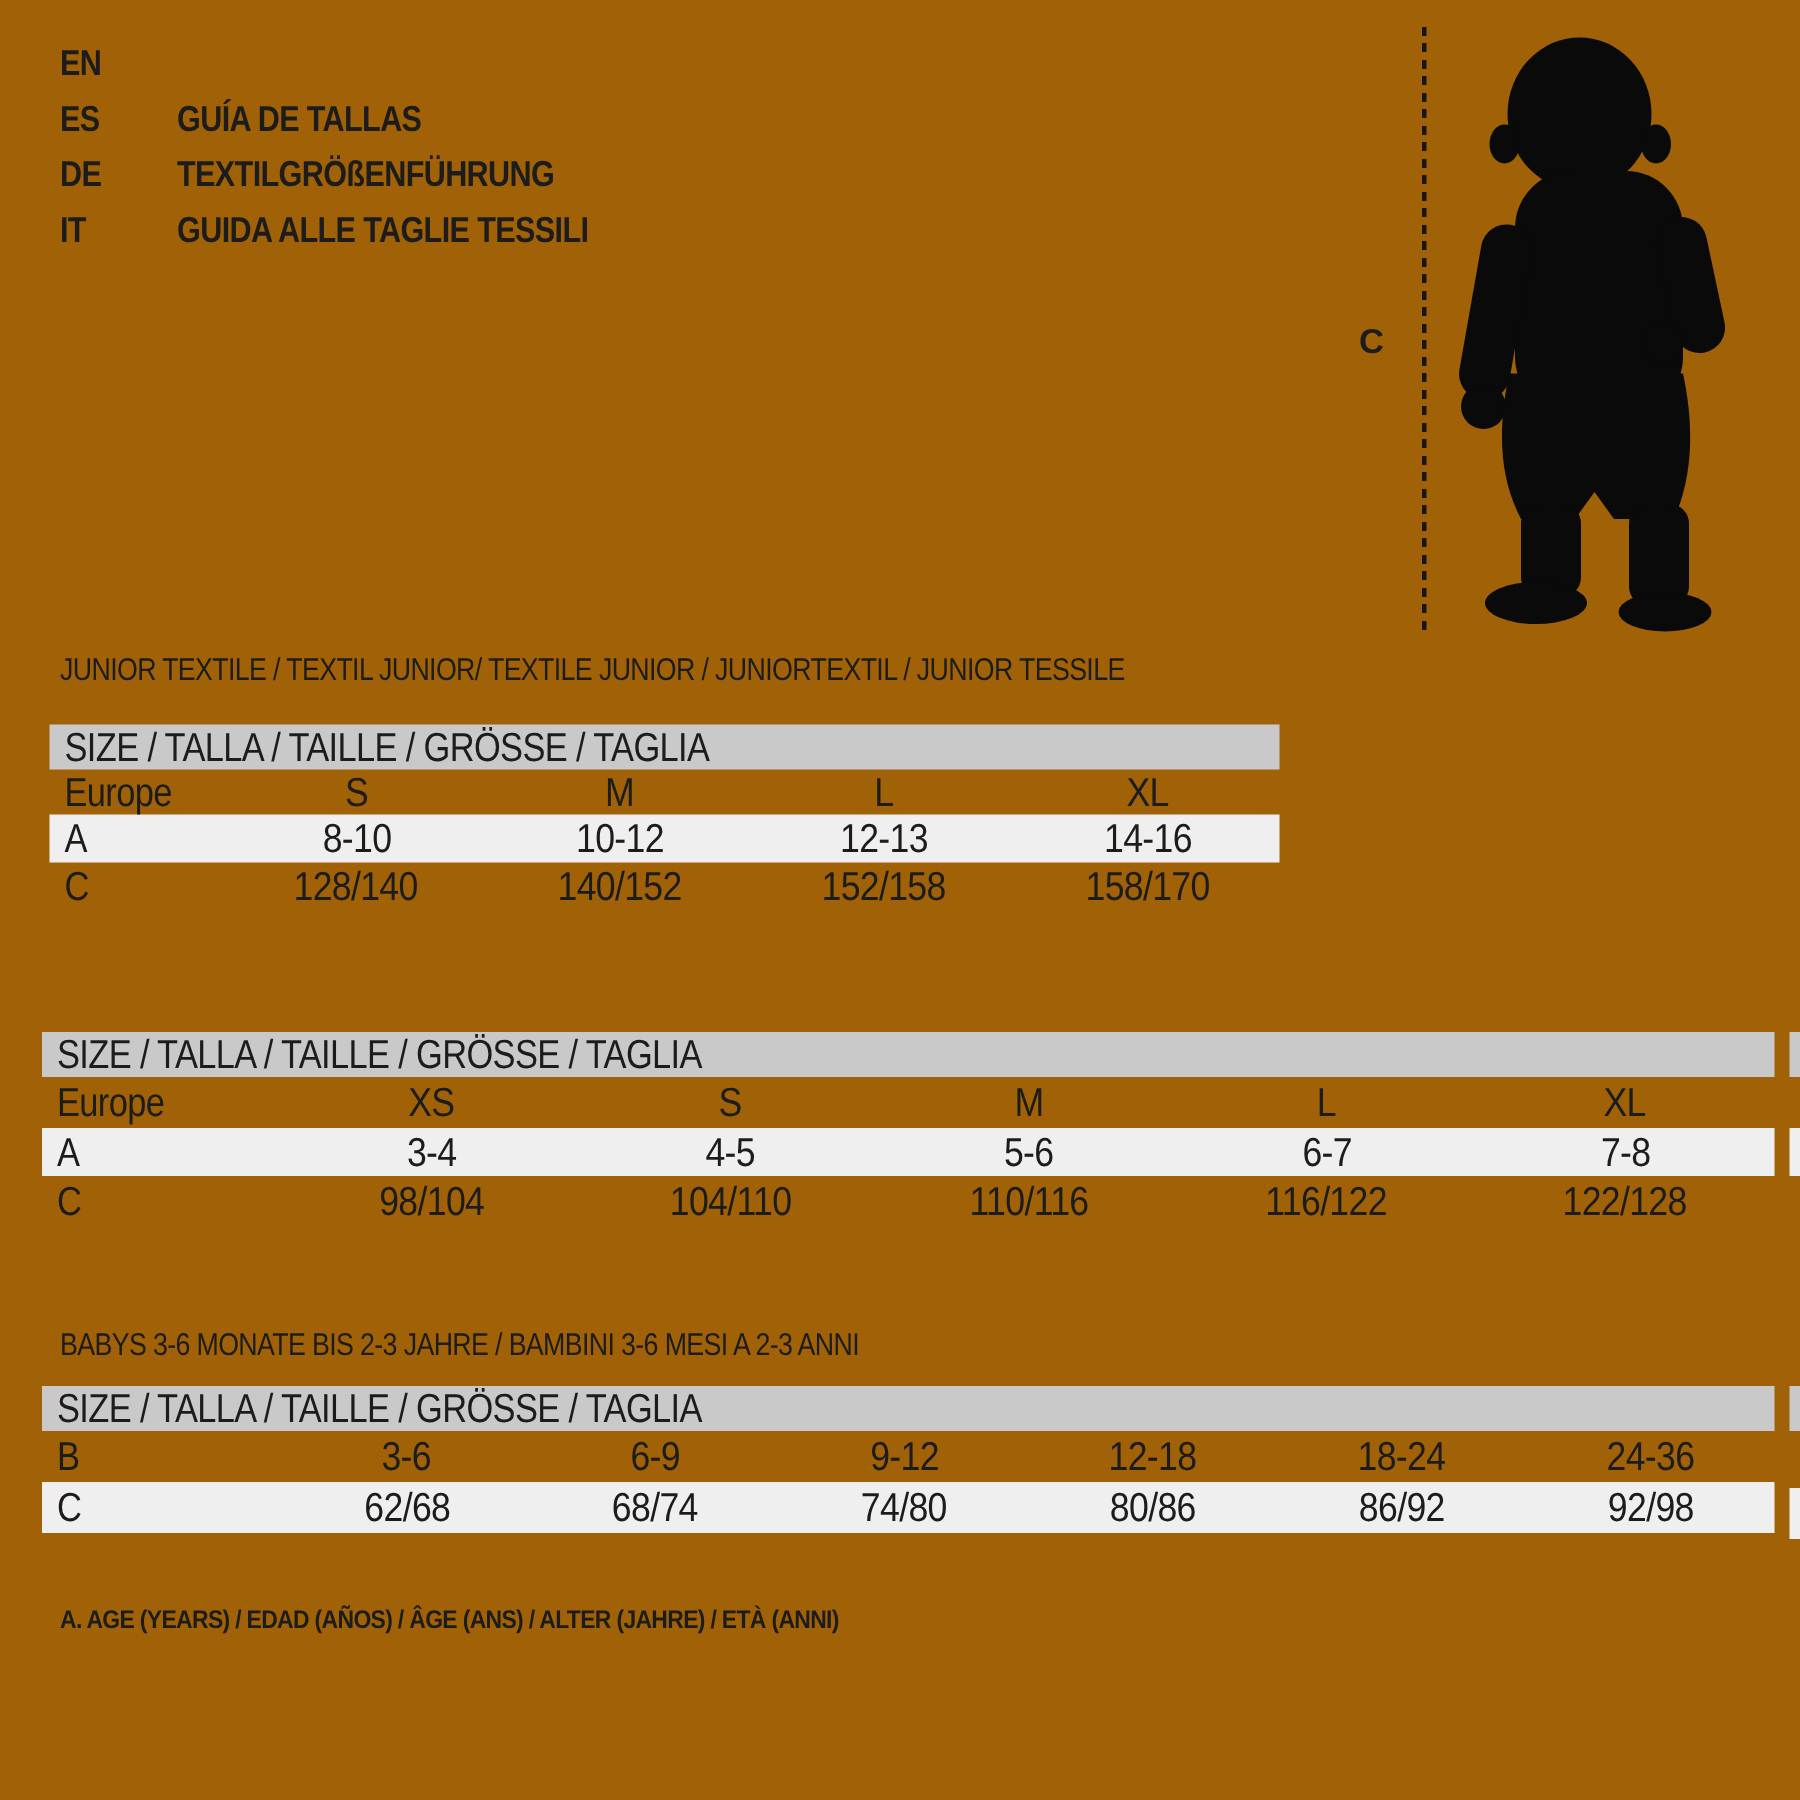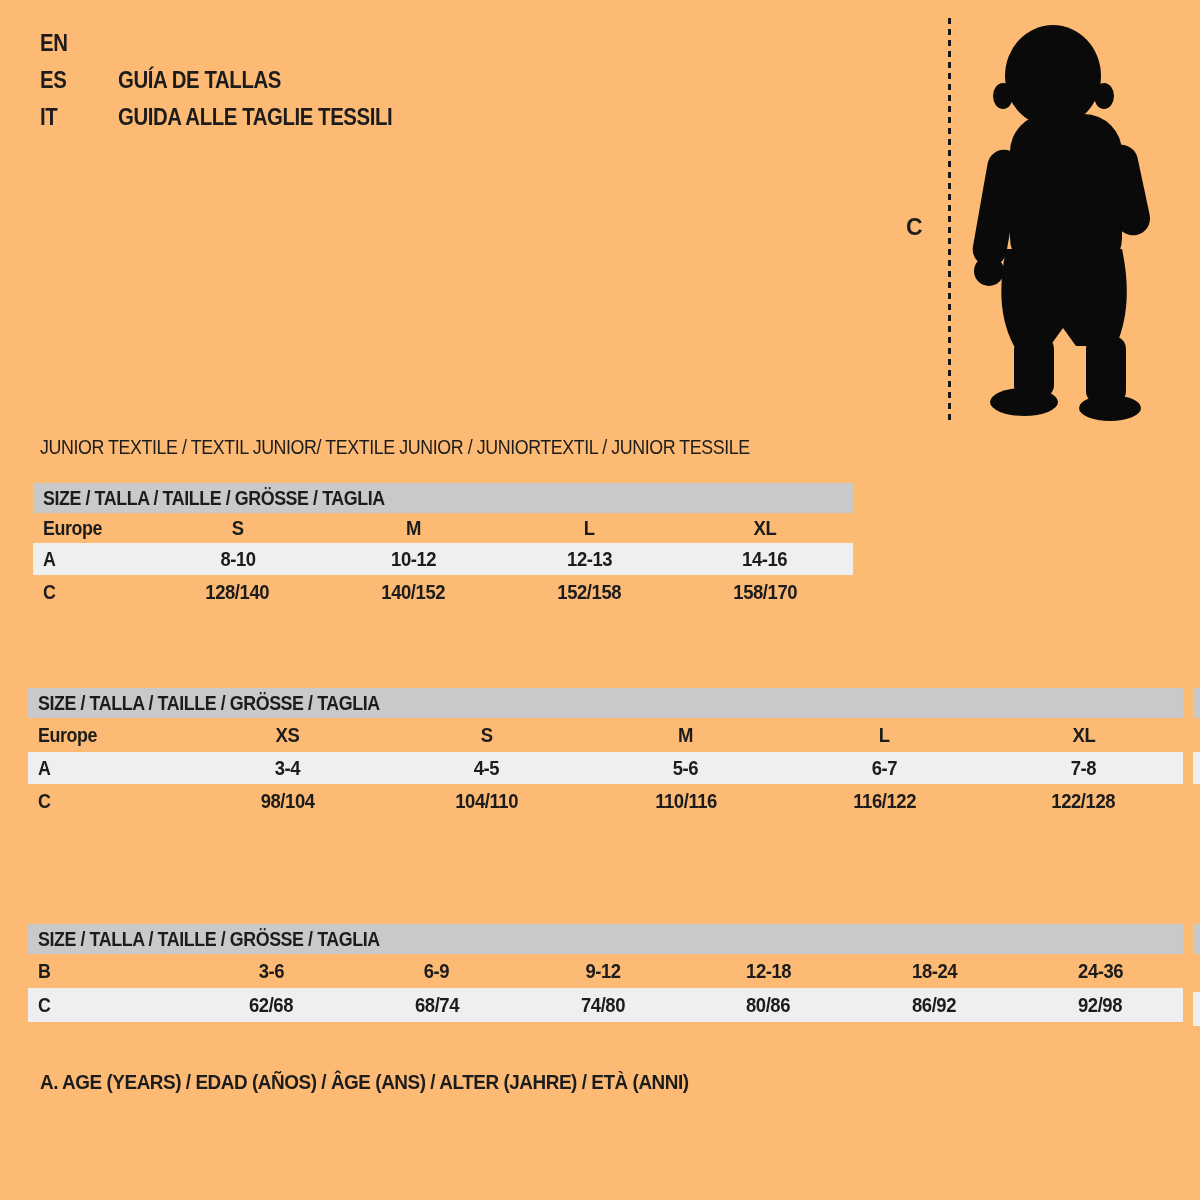--- a/index.html
+++ b/index.html
@@ -1,17 +1,17 @@
 <!DOCTYPE html>
 <html><head>
 <meta charset="utf-8">
 <style>
   html,body { margin:0; padding:0; background:#ffffff; }
   body { font-family:"Liberation Sans", sans-serif; color:#1c1c1c; }
-  .canvas { position:relative; width:1200px; height:1200px; background:#fdba74; overflow:hidden; }
+  .canvas { position:relative; width:1200px; height:1200px; background:#a16207; overflow:hidden; }
 
   
   .cx  { display:inline-block; transform:scaleX(.85); transform-origin:0 50%; white-space:nowrap; }
   .cxc { display:inline-block; transform:scaleX(.88); transform-origin:50% 50%; white-space:nowrap; }
 
   
   .lang-block { position:absolute; left:40px; top:24px; }
   .lang-row { display:flex; height:37px; align-items:center; font-size:24px; font-weight:700; letter-spacing:-0.5px; }
   .lang-code { width:78px; flex:0 0 78px; }
 
@@ -19,48 +19,52 @@
   .measure-line { position:absolute; left:948px; top:18px; width:3px; height:402px;
     background:repeating-linear-gradient(to bottom,#161616 0 6px,transparent 6px 11px); }
   .c-label { position:absolute; left:906px; top:214px; font-size:23px; font-weight:700; }
   .toddler { position:absolute; left:958px; top:14px; }
 
   
   .sec-title { position:absolute; font-size:21px; font-weight:400; letter-spacing:-0.5px; line-height:24px; white-space:nowrap; }
   .sub { font-size:14px; vertical-align:-4px; }
 
   
-  .tbl { position:absolute; font-size:21px; font-weight:700; letter-spacing:-0.5px; }
+  .tbl { position:absolute; font-size:27px; font-weight:400; letter-spacing:-0.5px; }
   .tr { display:flex; align-items:center; }
   .tr.head { background:#c9c9c9; height:30px; }
   .tr.stripe { background:#efefef; }
   .td0 { flex:0 0 13%; padding-left:10px; text-align:left; overflow:visible; }
   .td  { flex:1; text-align:center; }
   .head-label { padding-left:10px; }
 
   .sliver { position:absolute; left:1193px; width:7px; }
   .sliver.head-bg { background:#c9c9c9; }
   .sliver.stripe-bg { background:#efefef; }
 
   
   .notes { position:absolute; left:40px; top:1070px; }
-  .note-line { height:38px; font-size:21px; font-weight:700; letter-spacing:-0.5px; white-space:nowrap; }
+  .note-line { height:38px; font-size:17px; font-weight:700; letter-spacing:-0.5px; white-space:nowrap; }
 </style>
 </head>
 <body>
 
 <div class="canvas">
 
   <div class="lang-block">
     <div class="lang-row">
       <span class="lang-code"><span class="cx">EN</span></span>
     </div>
     <div class="lang-row">
       <span class="lang-code"><span class="cx">ES</span></span>
       <span><span class="cx">GUÍA DE TALLAS</span></span>
+    </div>
+    <div class="lang-row">
+      <span class="lang-code"><span class="cx">DE</span></span>
+      <span><span class="cx">TEXTILGRÖßENFÜHRUNG</span></span>
     </div>
     <div class="lang-row">
       <span class="lang-code"><span class="cx">IT</span></span>
       <span><span class="cx">GUIDA ALLE TAGLIE TESSILI</span></span>
     </div>
   </div>
 
   <div class="measure-line"></div>
   <span class="c-label">C</span>
   <svg class="toddler" width="210" height="408" viewBox="0 0 210 408" xmlns="http://www.w3.org/2000/svg">
@@ -134,20 +138,23 @@
     <div class="tr" style="height:34px;">
       <span class="td0"><span class="cx">C</span></span>
       <span class="td"><span class="cxc">98/104</span></span>
       <span class="td"><span class="cxc">104/110</span></span>
       <span class="td"><span class="cxc">110/116</span></span>
       <span class="td"><span class="cxc">116/122</span></span>
       <span class="td"><span class="cxc">122/128</span></span>
     </div>
   </div>
 
+  <div class="sec-title" style="left:40px; top:885px;">
+    <span class="cx">BABYS 3-6 MONATE BIS 2-3 JAHRE / BAMBINI 3-6 MESI A 2-3 ANNI</span>
+  </div>
   <div class="tbl" style="left:28px; top:924px; width:1155px;">
     <div class="tr head">
       <span class="head-label"><span class="cx">SIZE / TALLA / TAILLE / GRÖSSE / TAGLIA</span></span>
     </div>
     <div class="tr" style="height:34px;">
       <span class="td0"><span class="cx">B</span></span>
       <span class="td"><span class="cxc">3-6</span></span>
       <span class="td"><span class="cxc">6-9</span></span>
       <span class="td"><span class="cxc">9-12</span></span>
       <span class="td"><span class="cxc">12-18</span></span>

